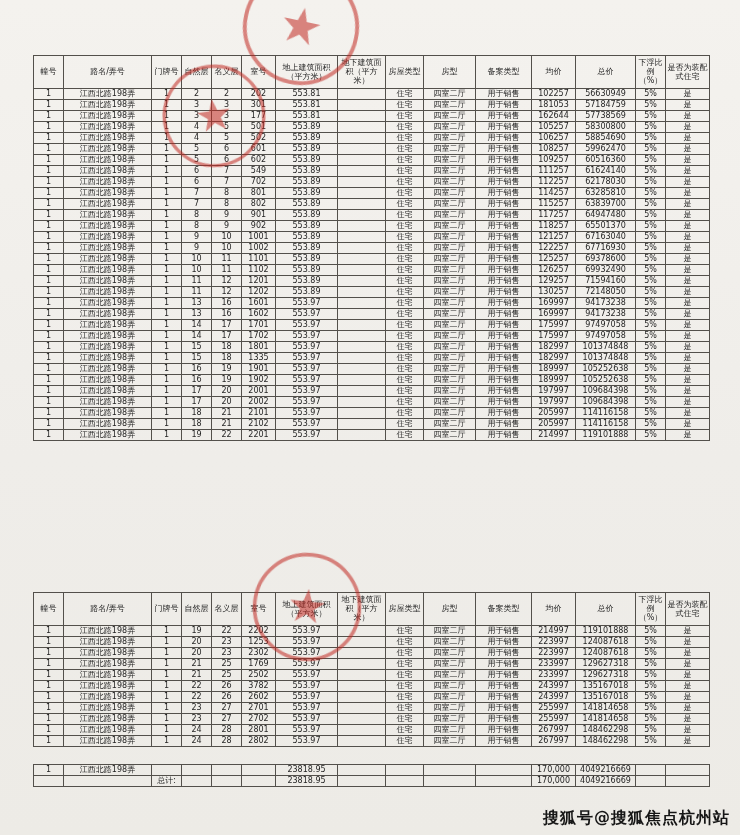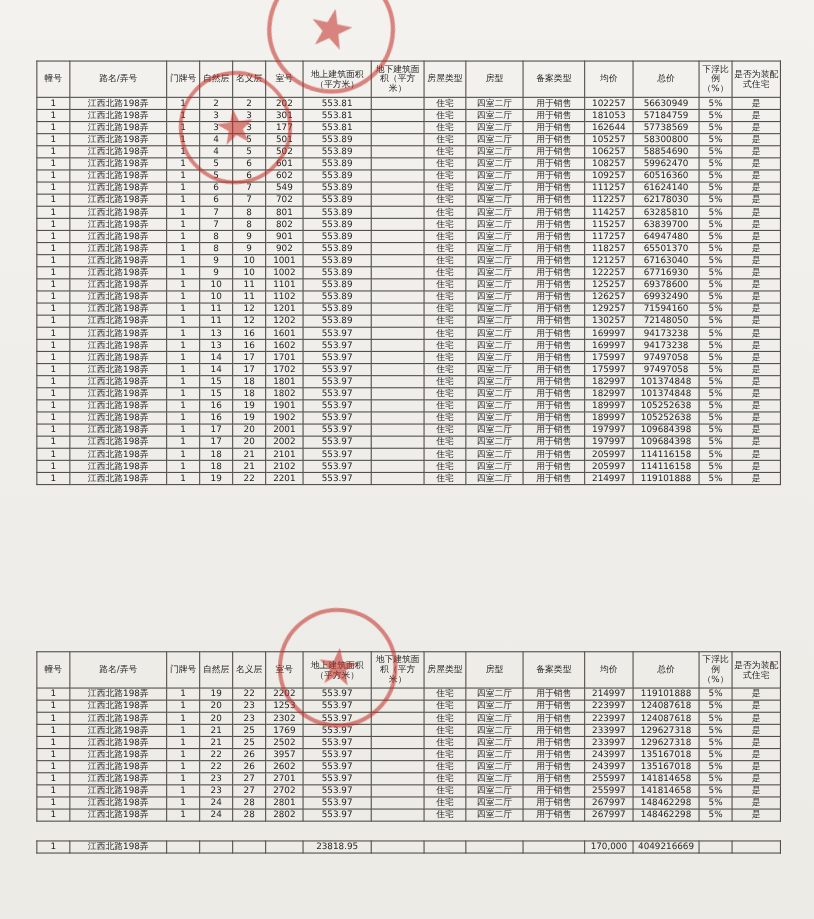--- a/index.html
+++ b/index.html
@@ -513,21 +513,21 @@
           <td>101374848</td>
           <td>5%</td>
           <td>是</td>
         </tr>
         <tr>
           <td>1</td>
           <td>江西北路198弄</td>
           <td>1</td>
           <td>15</td>
           <td>18</td>
-          <td>1802</td>
+          <td>1335</td>
           <td>553.97</td>
           <td></td>
           <td>住宅</td>
           <td>四室二厅</td>
           <td>用于销售</td>
           <td>182997</td>
           <td>101374848</td>
           <td>5%</td>
           <td>是</td>
         </tr>
@@ -775,21 +775,21 @@
           <td>129627318</td>
           <td>5%</td>
           <td>是</td>
         </tr>
         <tr>
           <td>1</td>
           <td>江西北路198弄</td>
           <td>1</td>
           <td>22</td>
           <td>26</td>
-          <td>3957</td>
+          <td>3782</td>
           <td>553.97</td>
           <td></td>
           <td>住宅</td>
           <td>四室二厅</td>
           <td>用于销售</td>
           <td>243997</td>
           <td>135167018</td>
           <td>5%</td>
           <td>是</td>
         </tr>
@@ -910,16 +910,34 @@
           <td>23818.95</td>
           <td></td>
           <td></td>
           <td></td>
           <td></td>
           <td>170,000</td>
           <td>4049216669</td>
           <td></td>
           <td></td>
         </tr>
+        <tr>
+          <td></td>
+          <td></td>
+          <td>总计:</td>
+          <td></td>
+          <td></td>
+          <td></td>
+          <td>23818.95</td>
+          <td></td>
+          <td></td>
+          <td></td>
+          <td></td>
+          <td>170,000</td>
+          <td>4049216669</td>
+          <td></td>
+          <td></td>
+        </tr>
       </tbody>
   </table>
 
+  <div class="watermark">搜狐号@搜狐焦点杭州站</div>
 </div>
 
 </body></html>

